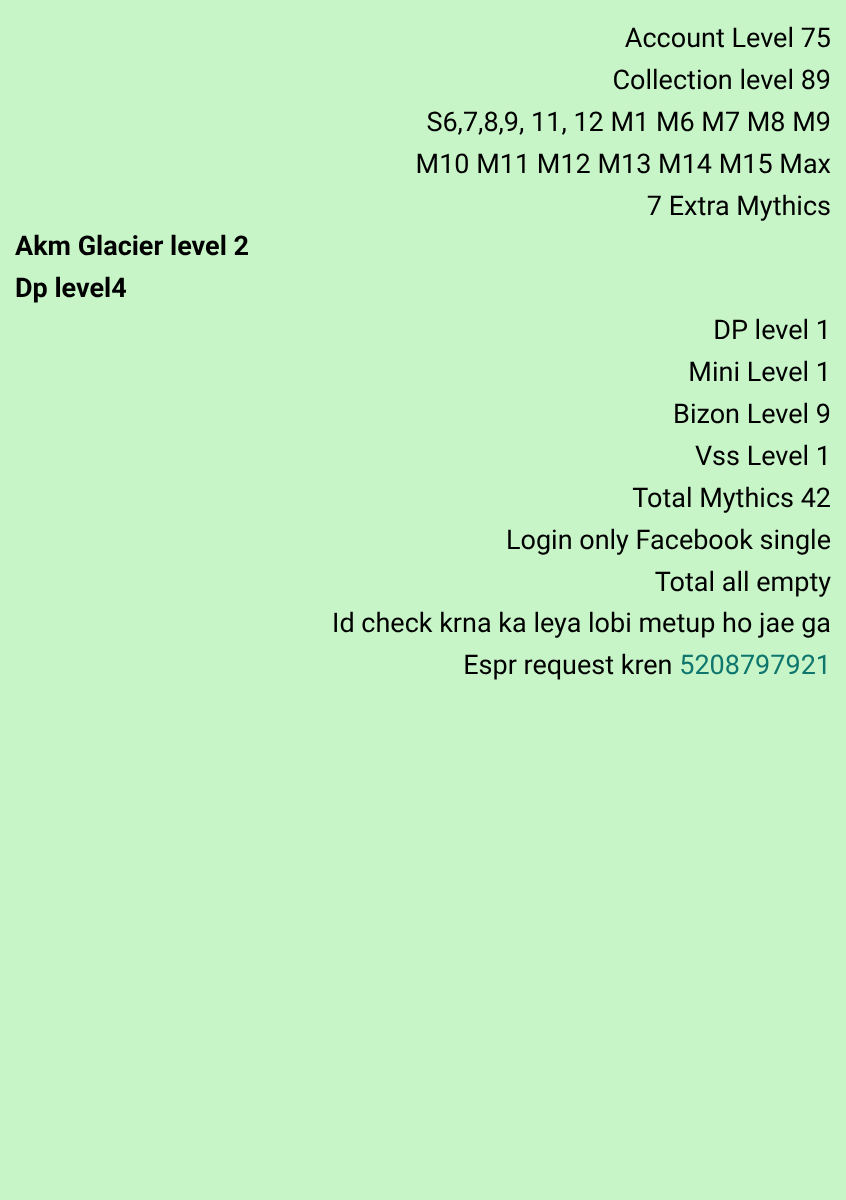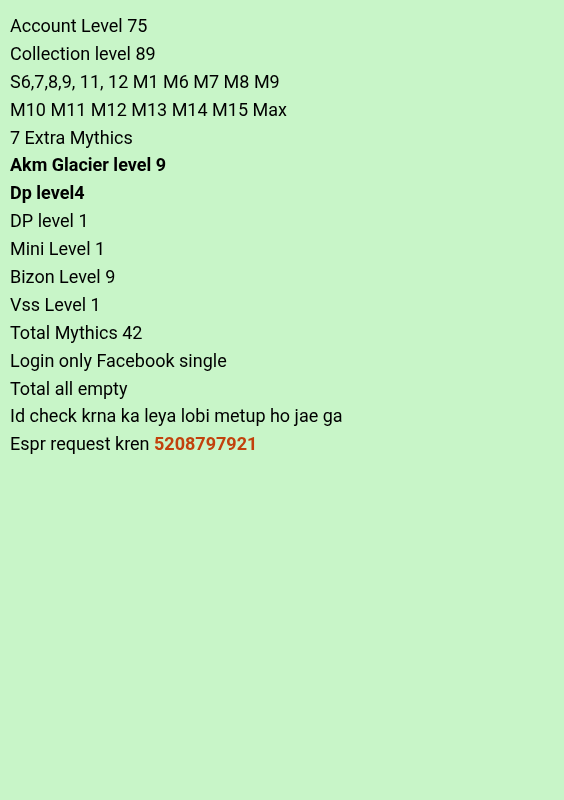--- a/index.html
+++ b/index.html
@@ -21,25 +21,26 @@
       line-height: 1.55;
       color: #000000;
     }
 
     .bold-line {
       font-weight: bold;
     }
 
     .normal-line {
       font-weight: normal;
+      text-align: right;
     }
 
     .phone-link {
-      color: #c2410c;
-      font-weight: bold;
+      color: #0f766e;
+      font-weight: normal;
     }
   </style>
 </head>
 <body>
 
 <div class="content-block">
   <div class="normal-line">
     <span>Account Level 75</span>
   </div>
   <div class="normal-line">
@@ -48,21 +49,21 @@
   <div class="normal-line">
     <span>S6,7,8,9, 11, 12 M1 M6 M7 M8 M9</span>
   </div>
   <div class="normal-line">
     <span>M10 M11 M12 M13 M14 M15 Max</span>
   </div>
   <div class="normal-line">
     <span>7 Extra Mythics</span>
   </div>
   <div class="bold-line">
-    <span>Akm Glacier level 9</span>
+    <span>Akm Glacier level 2</span>
   </div>
   <div class="bold-line">
     <span>Dp level4</span>
   </div>
   <div class="normal-line">
     <span>DP level 1</span>
   </div>
   <div class="normal-line">
     <span>Mini Level 1</span>
   </div>

